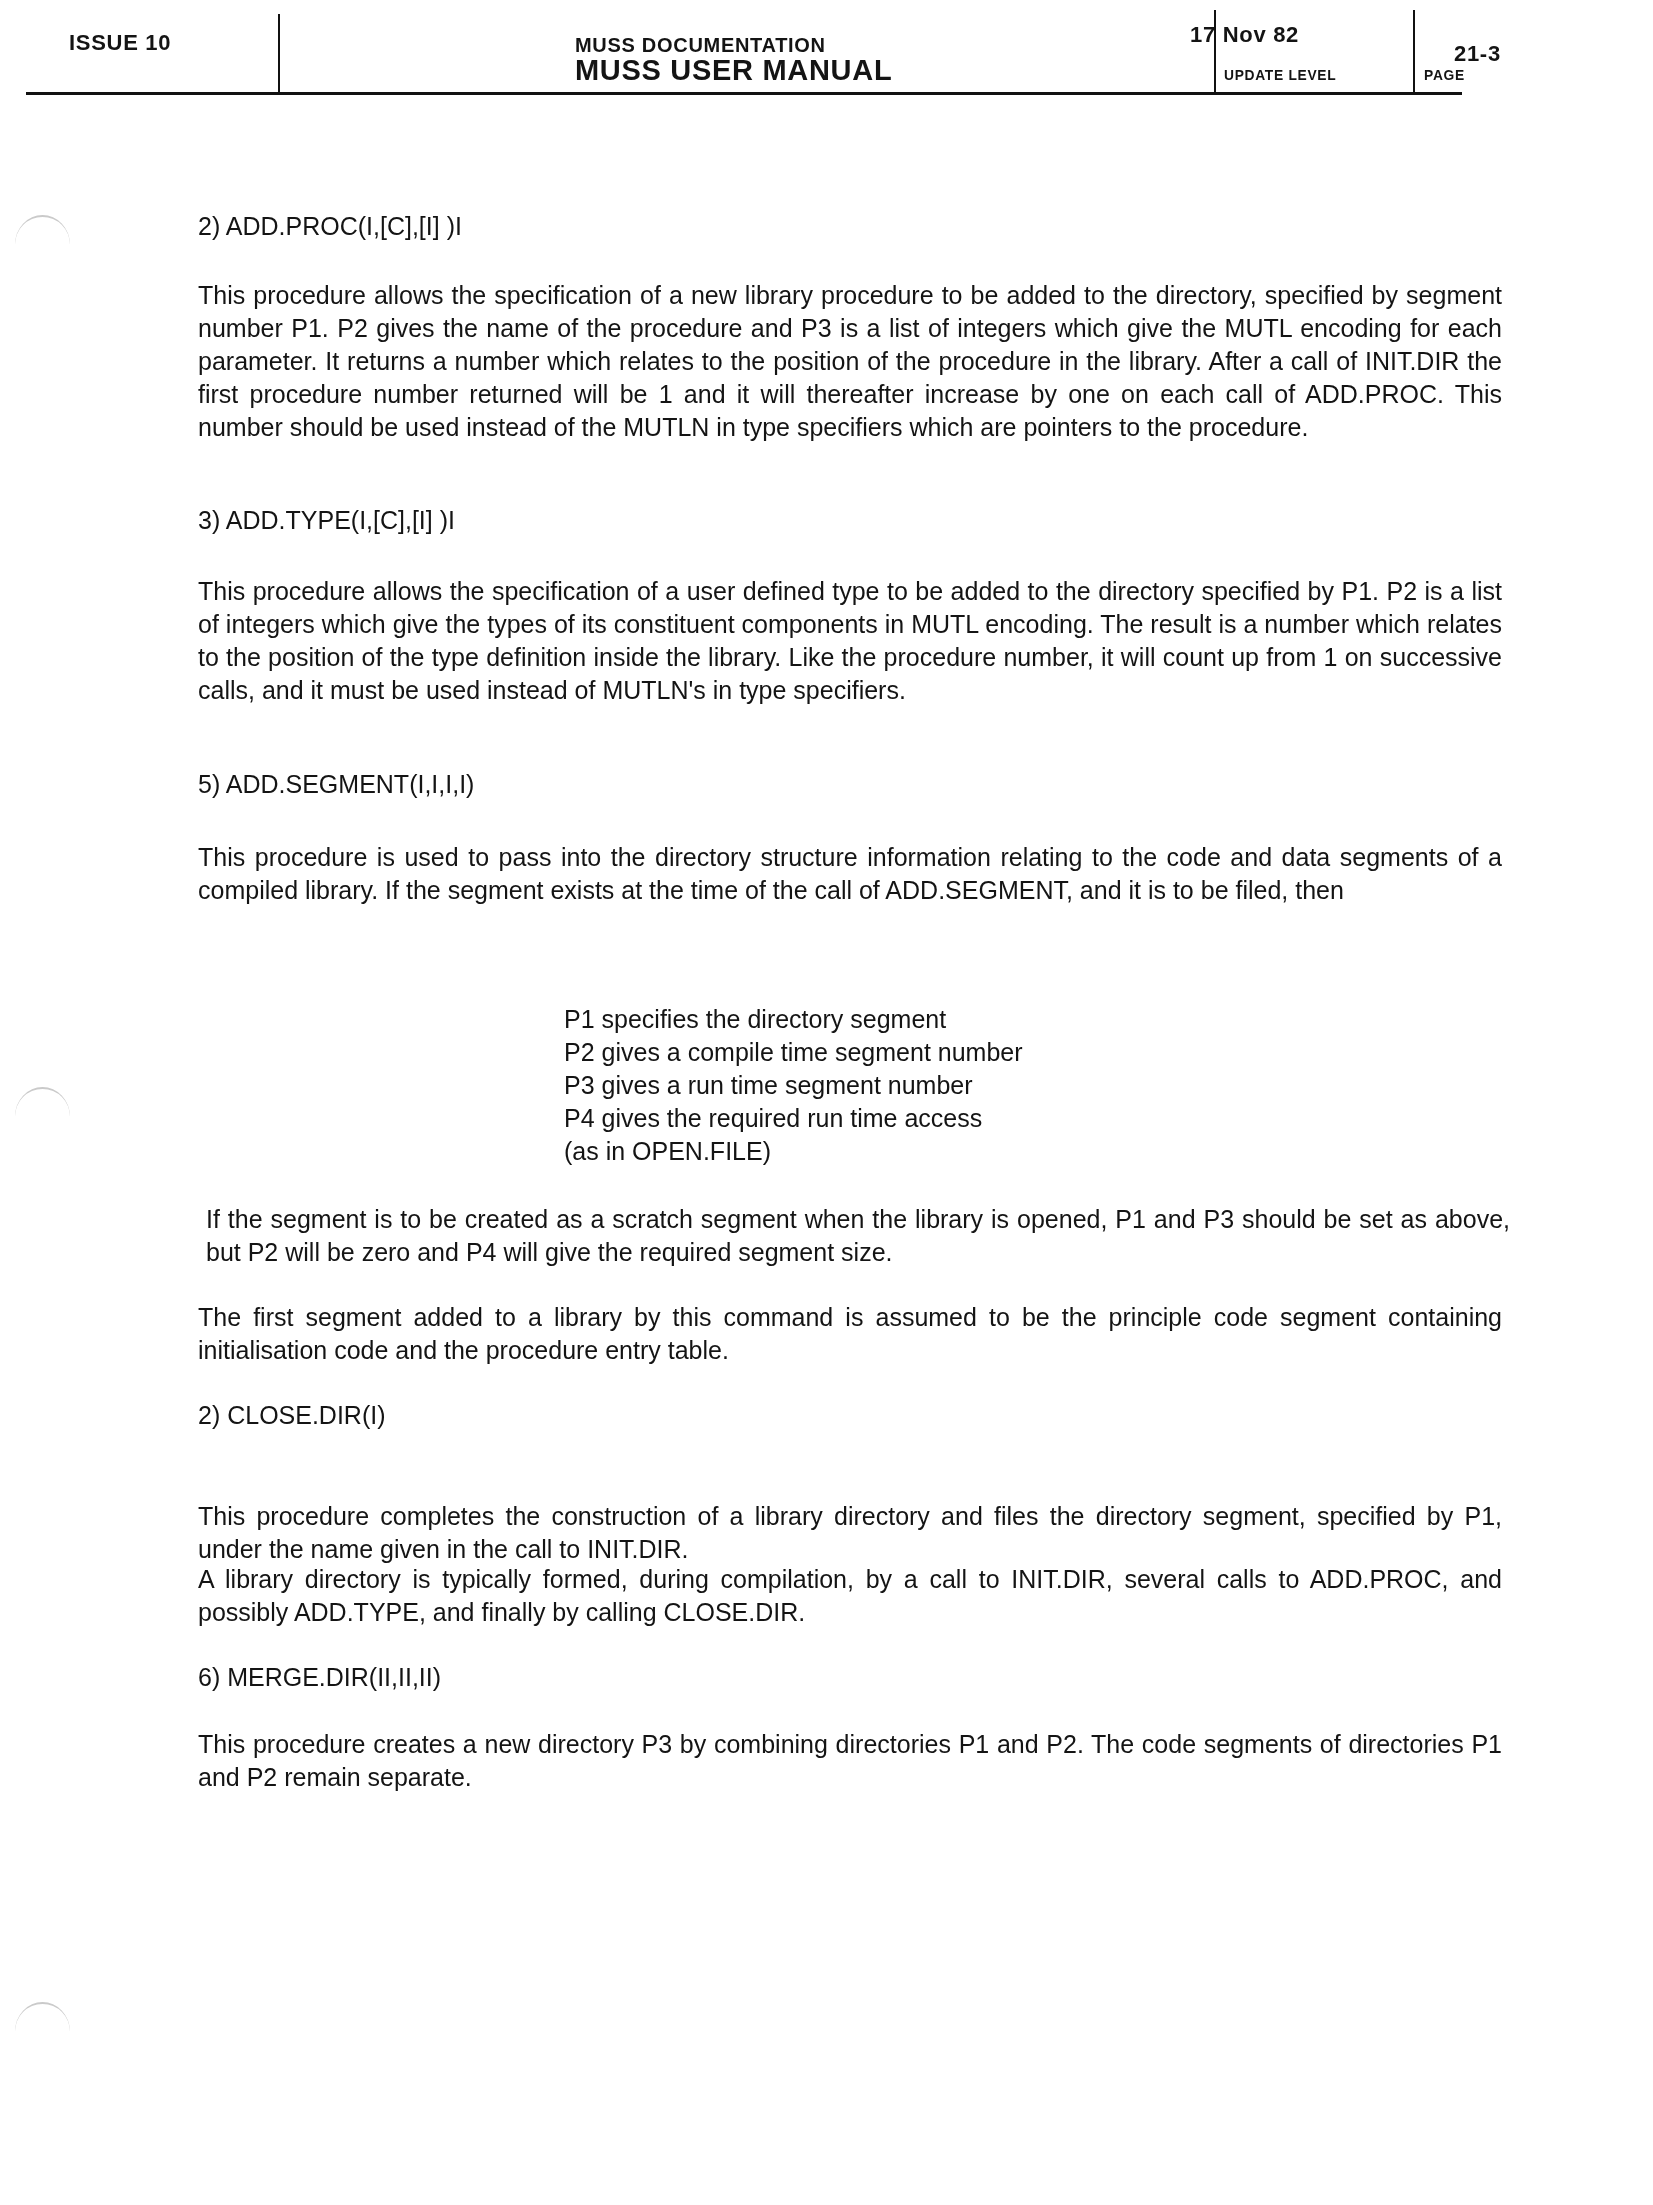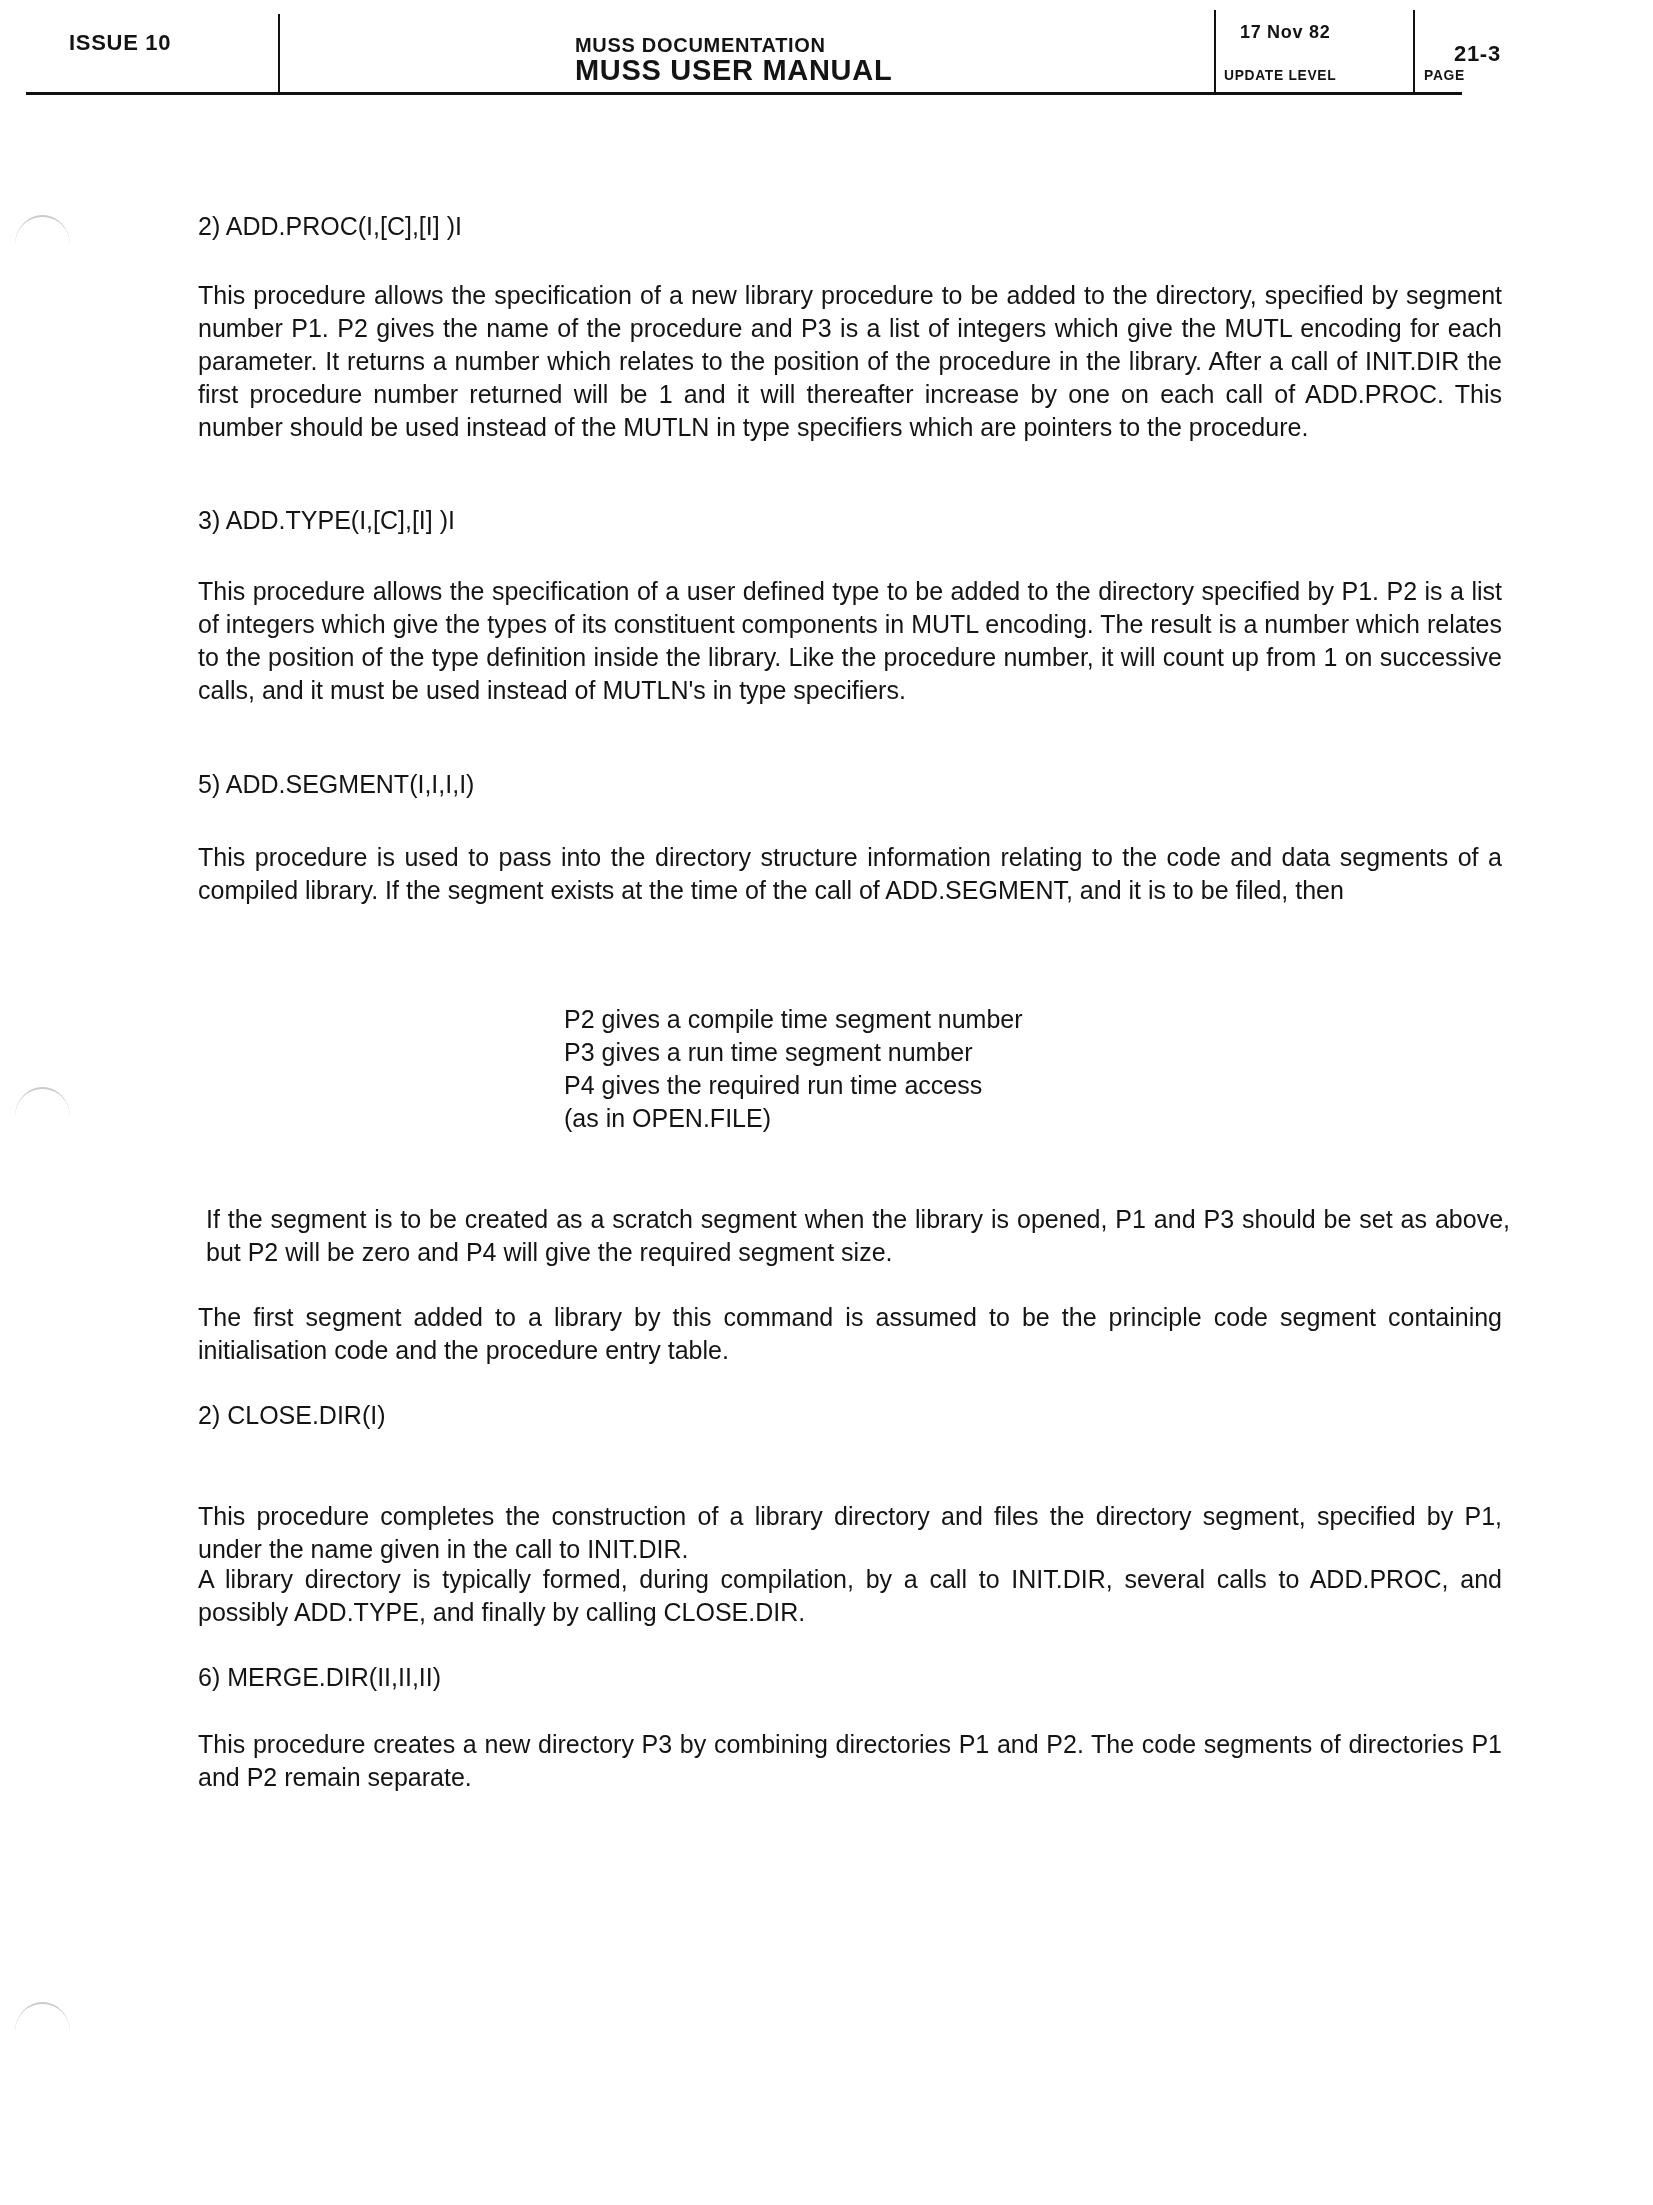--- a/index.html
+++ b/index.html
@@ -19,21 +19,21 @@
 </style>
 </head>
 <body>
 
 <div class="hdr">
   <div class="t" style="left:69px; top:30px; font-size:22px;">ISSUE 10</div>
   <div class="vline" style="left:278px; top:13.8px; height:80px;"></div>
   <div class="t" style="left:575px; top:34px; font-size:20px;">MUSS DOCUMENTATION</div>
   <div class="t" style="left:575px; top:54px; font-size:29px;">MUSS USER MANUAL</div>
   <div class="vline" style="left:1214px; top:9.6px; height:84px;"></div>
-  <div class="t" style="left:1240px; top:22px; font-size:18px;text-align:right;">17 Nov 82</div>
+  <div class="t" style="left:1190px; top:22px; font-size:22px;text-align:right;">17 Nov 82</div>
   <div class="t" style="left:1224px; top:68px; font-size:13.8px;">UPDATE LEVEL</div>
   <div class="vline" style="left:1413px; top:9.6px; height:84px;"></div>
   <div class="t" style="left:1454px; top:41px; font-size:22px;text-align:center;">21-3</div>
   <div class="t" style="left:1424px; top:68px; font-size:13.8px;">PAGE</div>
   <div class="rule"></div>
 </div>
 
 <div class="punch" style="top:215px;"></div>
 <div class="punch" style="top:1087px;"></div>
 <div class="punch" style="top:2002px;"></div>
@@ -46,20 +46,21 @@
 <div class="blk head" style="top:504px;">3) ADD.TYPE(I,[C],[I] )I</div>
 <div class="blk" style="top:575px;">
   <p>This procedure allows the specification of a user defined type to be added to the directory specified by P1. P2 is a list of integers which give the types of its constituent components in MUTL encoding. The result is a number which relates to the position of the type definition inside the library. Like the procedure number, it will count up from 1 on successive calls, and it must be used instead of MUTLN's in type specifiers.</p>
 </div>
 
 <div class="blk head" style="top:768px;">5) ADD.SEGMENT(I,I,I,I)</div>
 <div class="blk" style="top:841px;">
   <p>This procedure is used to pass into the directory structure information relating to the code and data segments of a compiled library. If the segment exists at the time of the call of ADD.SEGMENT, and it is to be filed, then</p>
 </div>
 <div class="list" style="top:1003px;">
+  <div>P1 specifies the directory segment</div>
   <div>P2 gives a compile time segment number</div>
   <div>P3 gives a run time segment number</div>
   <div>P4 gives the required run time access</div>
   <div>(as in OPEN.FILE)</div>
 </div>
 <div class="blk" style="top:1203px;margin-left:8px;">
   <p>If the segment is to be created as a scratch segment when the library is opened, P1 and P3 should be set as above, but P2 will be zero and P4 will give the required segment size.</p>
 </div>
 <div class="blk" style="top:1301px;">
   <p>The first segment added to a library by this command is assumed to be the principle code segment containing initialisation code and the procedure entry table.</p>

